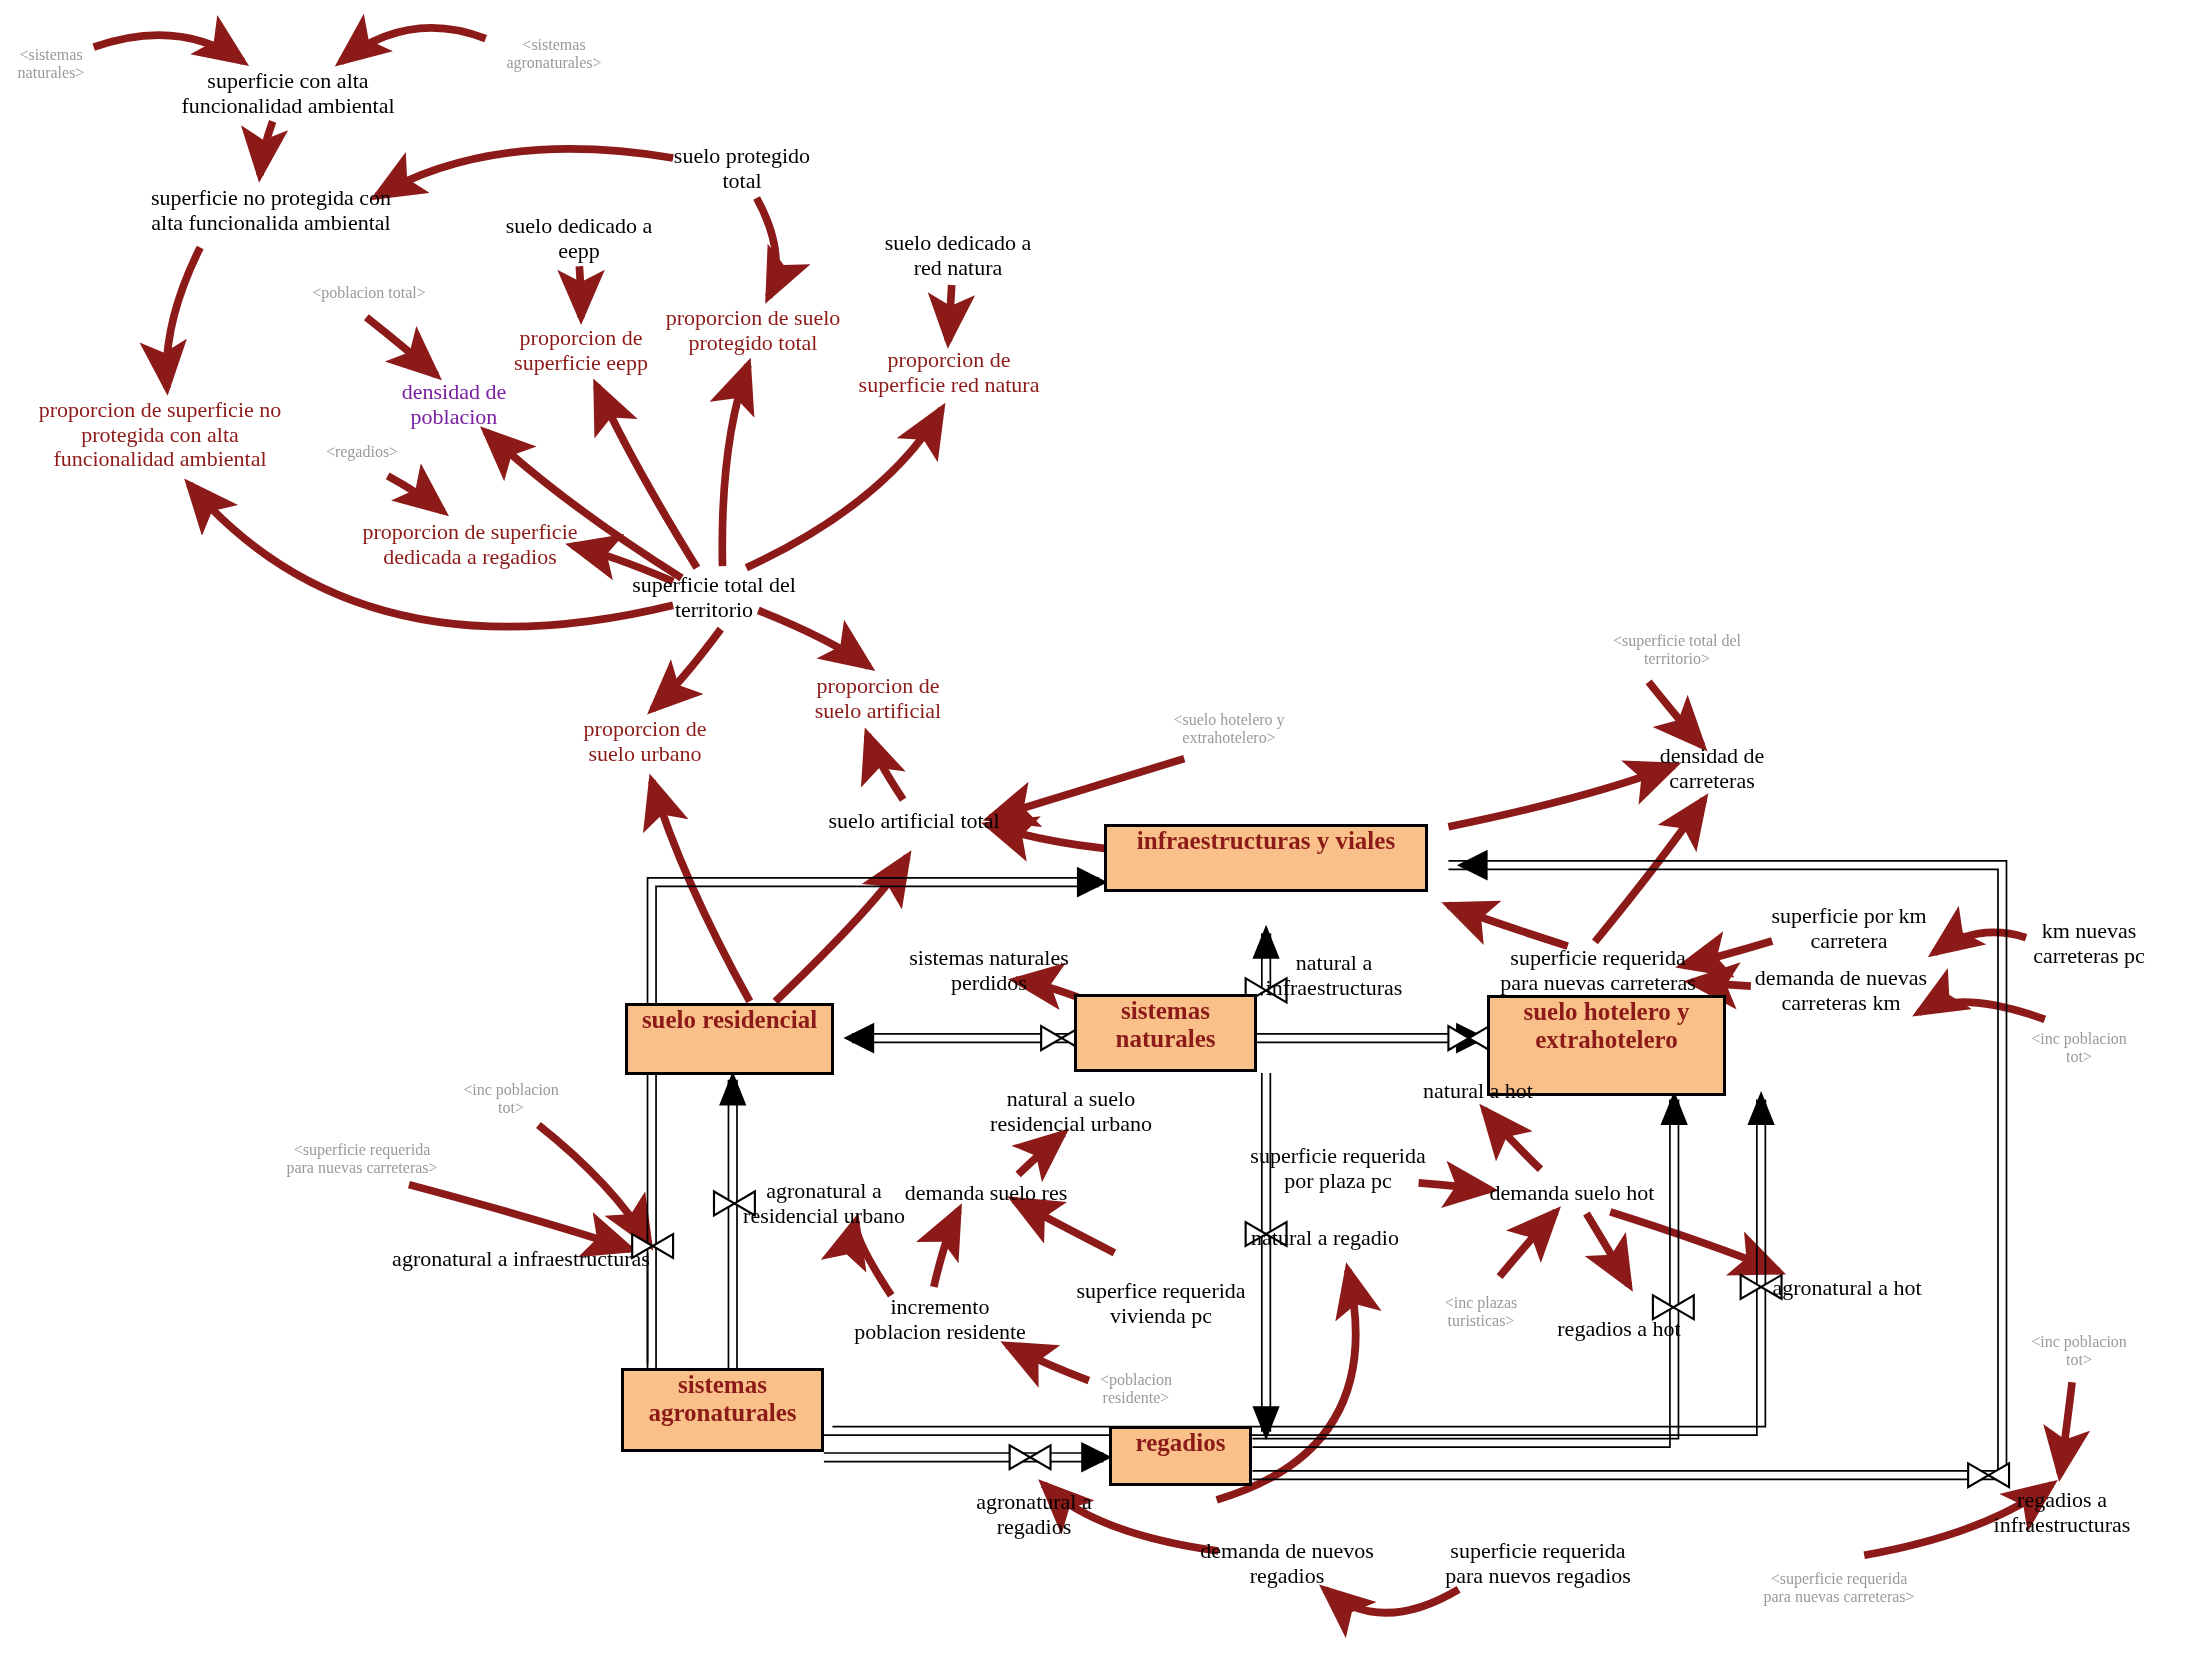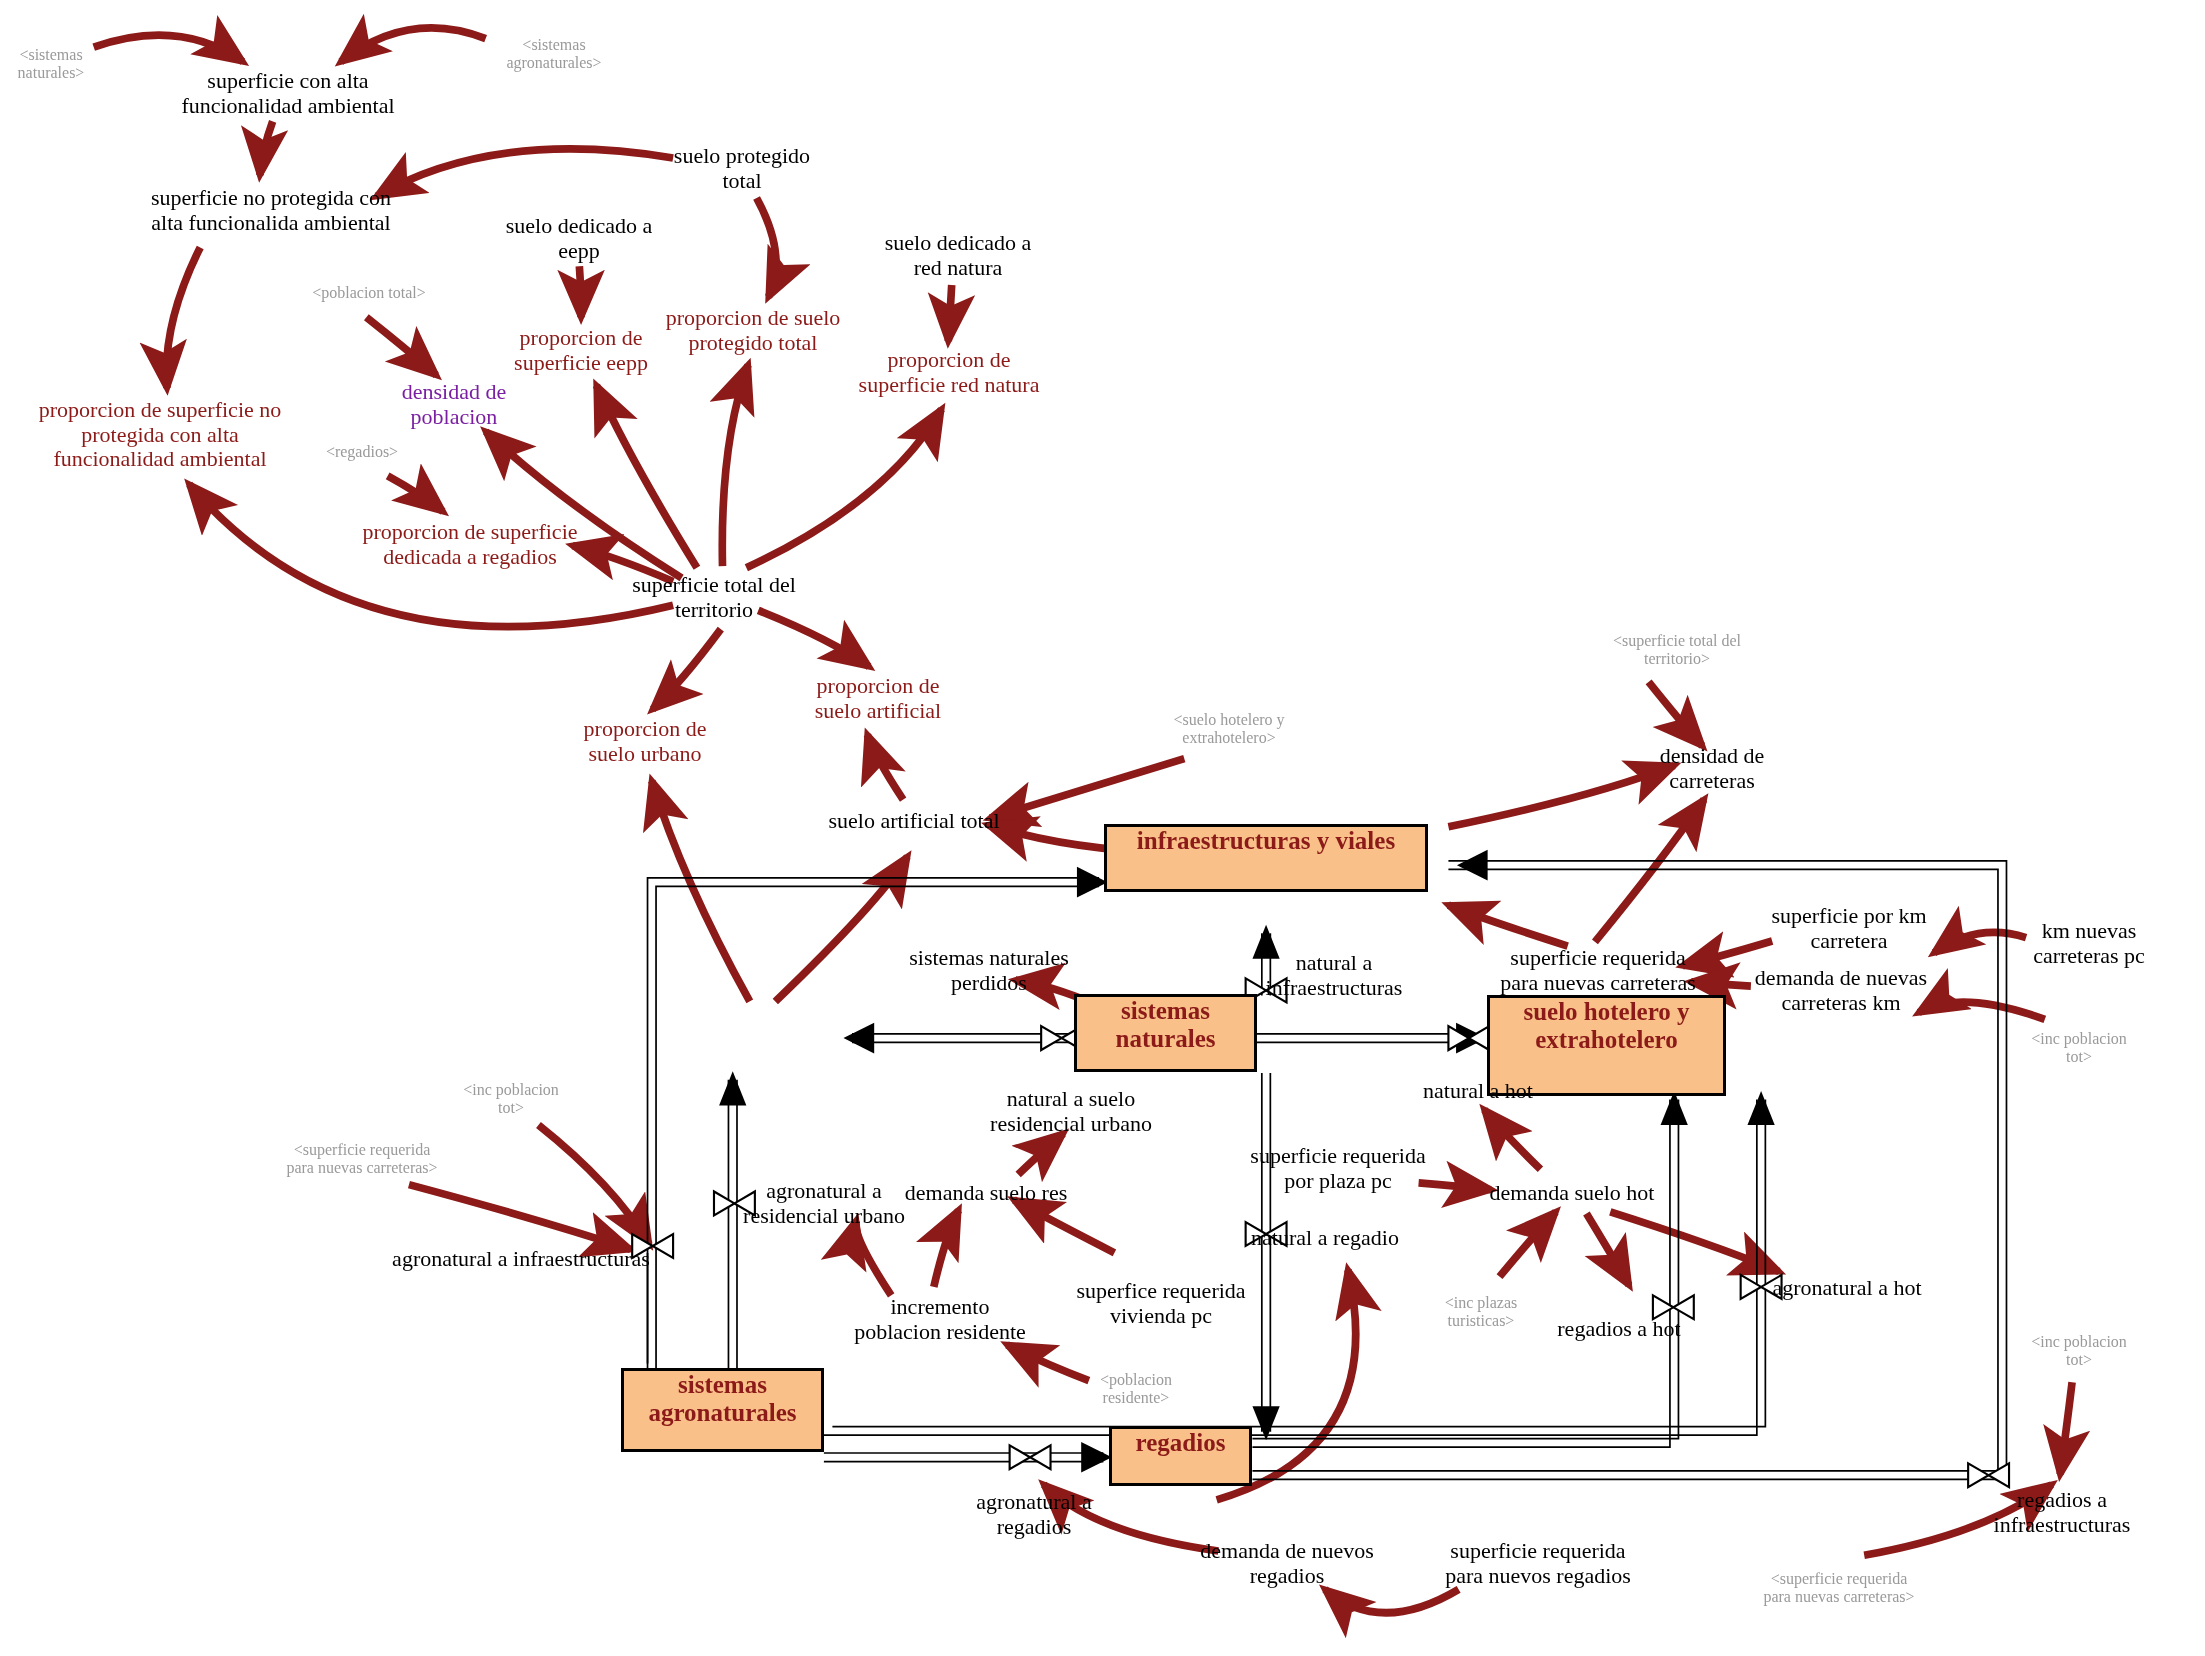--- a/index.html
+++ b/index.html
@@ -263,20 +263,23 @@
       <polygon points="1185,1696 1185,1724 1209,1710"></polygon>
       <polygon points="1233,1696 1233,1724 1209,1710"></polygon>
 
       <polygon points="2310,1717 2310,1745 2334,1731"></polygon>
       <polygon points="2358,1717 2358,1745 2334,1731"></polygon>
     </g>
   </svg>
 
   <div class="stock" style="left:1104px; top:824px; width:324px; height:68px;">
     <span>infraestructuras y viales</span>
+  </div>
+  <div class="stock" style="left:625px; top:1003px; width:209px; height:72px;">
+    <span>suelo residencial</span>
   </div>
   <div class="stock" style="left:1074px; top:994px; width:183px; height:78px;">
     <span>sistemas
 naturales</span>
   </div>
   <div class="stock" style="left:1487px; top:995px; width:239px; height:101px;">
     <span>suelo hotelero y
 extrahotelero</span>
   </div>
   <div class="stock" style="left:621px; top:1368px; width:203px; height:84px;">

